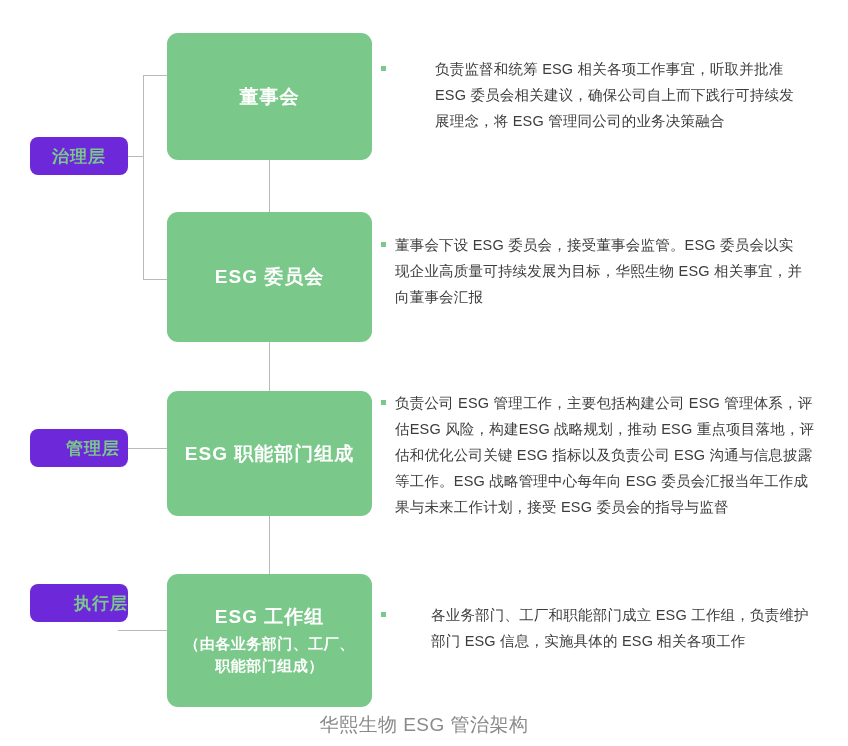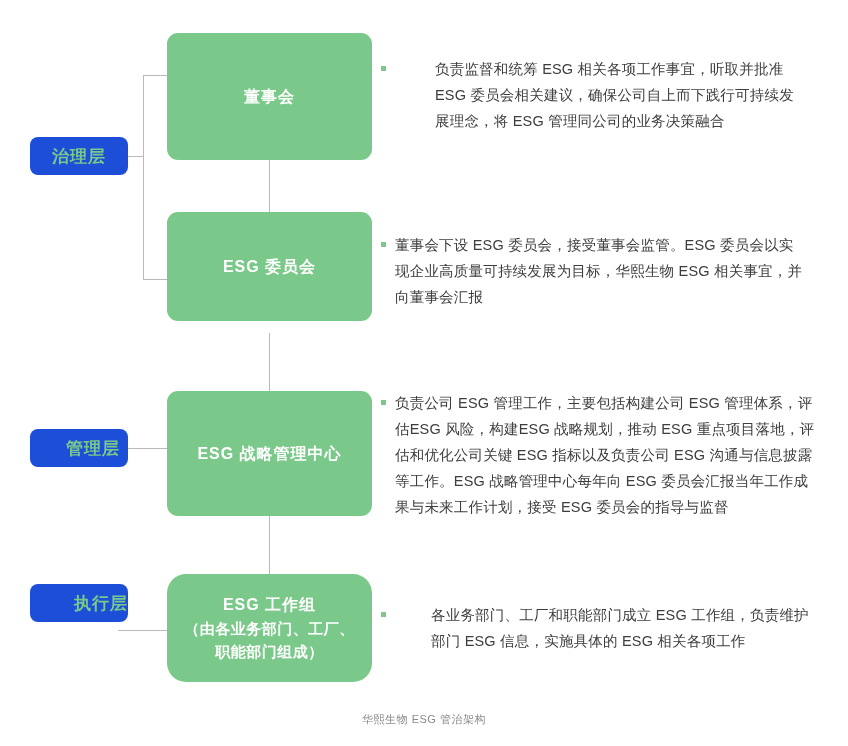--- a/index.html
+++ b/index.html
@@ -18,21 +18,21 @@
     height: 746px;
     background: #ffffff;
     overflow: hidden;
   }
 
   
   .layer-pill {
     position: absolute;
     width: 98px;
     height: 38px;
-    background: #1d4ed8;
+    background: #6d28d9;
     border-radius: 8px;
     display: flex;
     align-items: center;
     justify-content: center;
     box-sizing: border-box;
   }
   .layer-pill .pill-text {
     font-size: 17px;
     font-weight: bold;
     color: #7ac98a;
@@ -47,21 +47,21 @@
     border-radius: 11px;
     display: flex;
     flex-direction: column;
     align-items: center;
     justify-content: center;
     box-sizing: border-box;
     text-align: center;
     padding: 4px 10px;
   }
   .node-title {
-    font-size: 16px;
+    font-size: 19px;
     font-weight: bold;
     color: #ffffff;
     letter-spacing: 1px;
     line-height: 1.45;
   }
   .node-subtitle {
     font-size: 15px;
     font-weight: bold;
     color: #ffffff;
     letter-spacing: 0.5px;
@@ -101,21 +101,21 @@
     color: #3d3d3d;
     letter-spacing: 0.2px;
   }
 
   
   .caption {
     position: absolute;
     width: 100%;
     left: 0;
     text-align: center;
-    font-size: 11px;
+    font-size: 19px;
     color: #8a8a8a;
     letter-spacing: 0.5px;
   }
 </style>
 </head>
 <body>
 
 <div id="canvas">
 
   <div class="line-v" style="left:143px; top:75px; height:205px;"></div>
@@ -140,29 +140,29 @@
   </div>
 
   <div class="layer-pill" style="left:30px; top:584px;justify-content:flex-end;">
     <span class="pill-text">执行层</span>
   </div>
 
   <div class="node-box" style="left:167px; top:33px; width:205px; height:127px;">
     <div class="node-title">董事会</div>
   </div>
 
-  <div class="node-box" style="left:167px; top:212px; width:205px; height:109px;">
+  <div class="node-box" style="left:167px; top:212px; width:205px; height:130px;">
     <div class="node-title">ESG 委员会</div>
   </div>
 
   <div class="node-box" style="left:167px; top:391px; width:205px; height:125px;">
-    <div class="node-title">ESG 战略管理中心</div>
+    <div class="node-title">ESG 职能部门组成</div>
   </div>
 
-  <div class="node-box" style="left:167px; top:574px; width:205px; height:108px;border-radius:19px;">
+  <div class="node-box" style="left:167px; top:574px; width:205px; height:133px;">
     <div class="node-title">ESG 工作组</div>
     <div class="node-subtitle">（由各业务部门、工厂、职能部门组成）</div>
   </div>
 
   <div class="desc" style="left:381px; top:56px; width:427px;gap:40px;">
     <span class="desc-bullet"></span>
     <span class="desc-text">负责监督和统筹 ESG 相关各项工作事宜，听取并批准 ESG 委员会相关建议，确保公司自上而下践行可持续发展理念，将 ESG 管理同公司的业务决策融合</span>
   </div>
 
   <div class="desc" style="left:381px; top:232px; width:427px;">

